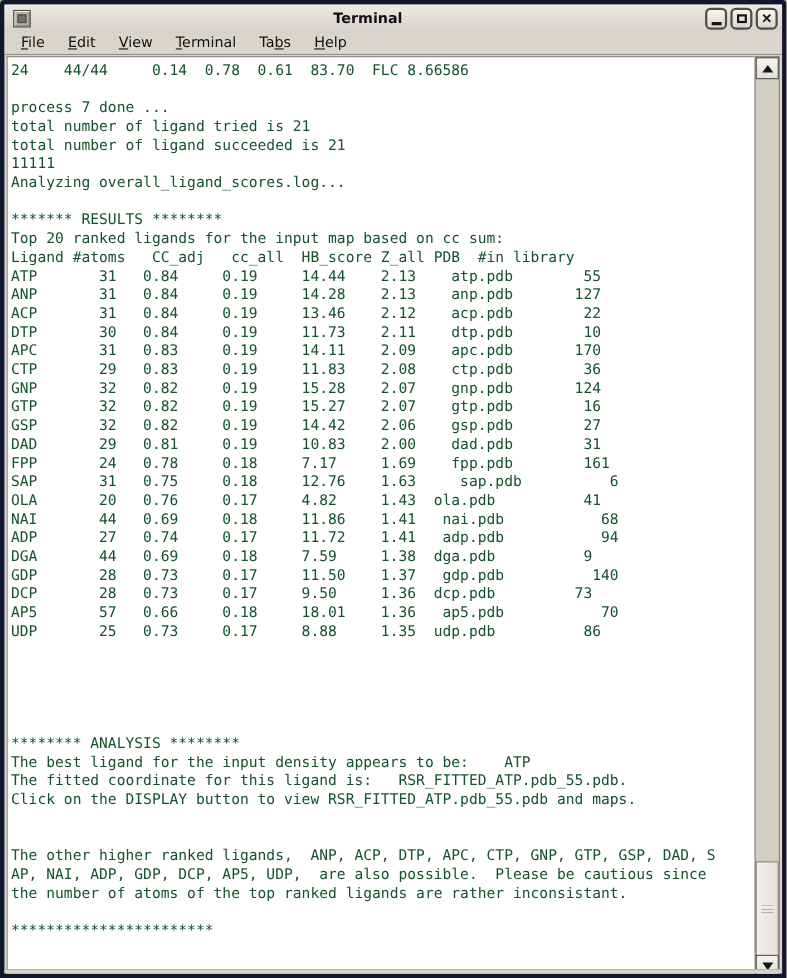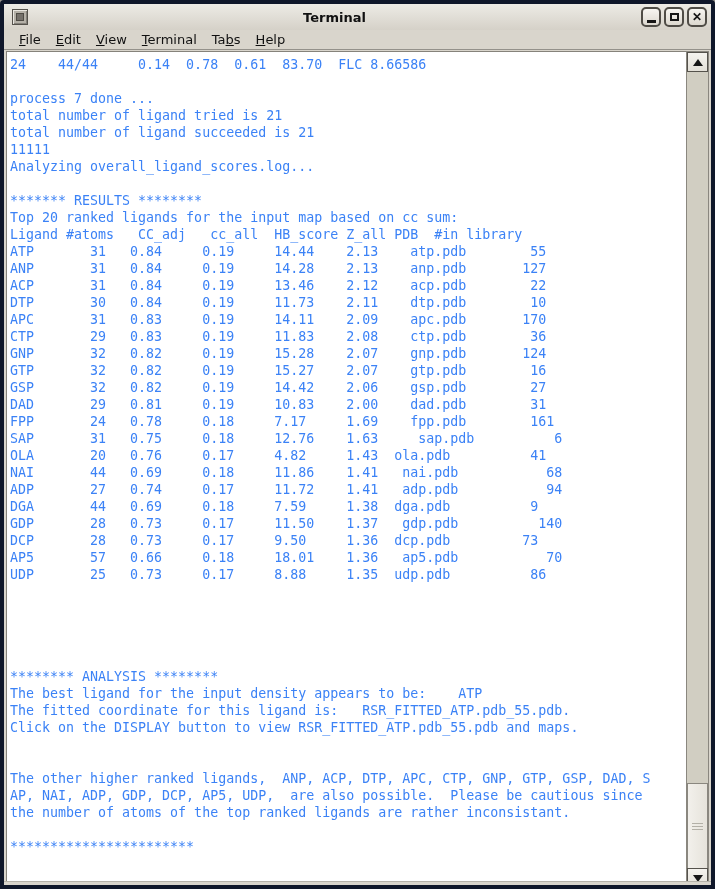--- a/index.html
+++ b/index.html
@@ -26,36 +26,36 @@
   .win-buttons{display:flex;gap:3px;flex:0 0 auto;}
   .win-btn{
     width:20px;height:20px;border:2px solid #4f4c46;border-radius:5px;
     background:linear-gradient(#f7f5f1,#dcd8cf);
     display:flex;align-items:center;justify-content:center;padding:0;cursor:default;
   }
   .glyph-min{width:9px;height:3px;background:#161616;margin-top:9px;}
   .glyph-max{width:9px;height:8px;border:2px solid #161616;}
   .glyph-close{font-size:12px;font-weight:bold;color:#161616;line-height:1;}
   .menubar{
-    height:20px;display:flex;align-items:center;gap:11px;padding:0 13px;
+    height:20px;display:flex;align-items:center;gap:17px;padding:0 13px;
     background:#d9d5cc;border-bottom:1px solid #94918a;font-size:13px;color:#111;
   }
   .menu-item{padding:1px 2px;}
   .content{
     position:absolute;left:2px;right:2px;top:47px;height:838px;
     display:flex;
   }
   .term{
     flex:1;background:#ffffff;border:1px solid #86837b;border-right:none;
     overflow:hidden;
   }
   .term pre{
     margin:0;padding:4px 0 0 3px;
     font-family:"DejaVu Sans Mono","Liberation Mono",monospace;
-    font-size:13.3px;line-height:17px;color:#3b82f6;
+    font-size:13.3px;line-height:17px;color:#14532d;
   }
   .scrollbar{
     width:23px;flex:0 0 auto;position:relative;
     background:#d1cec2;border:1px solid #8a877f;
   }
   .sb-btn{
     position:absolute;left:0;right:0;height:20px;padding:0;
     background:linear-gradient(#f5f3ee,#e3e0d8);border:1px solid #55524c;
     display:flex;align-items:center;justify-content:center;
   }

